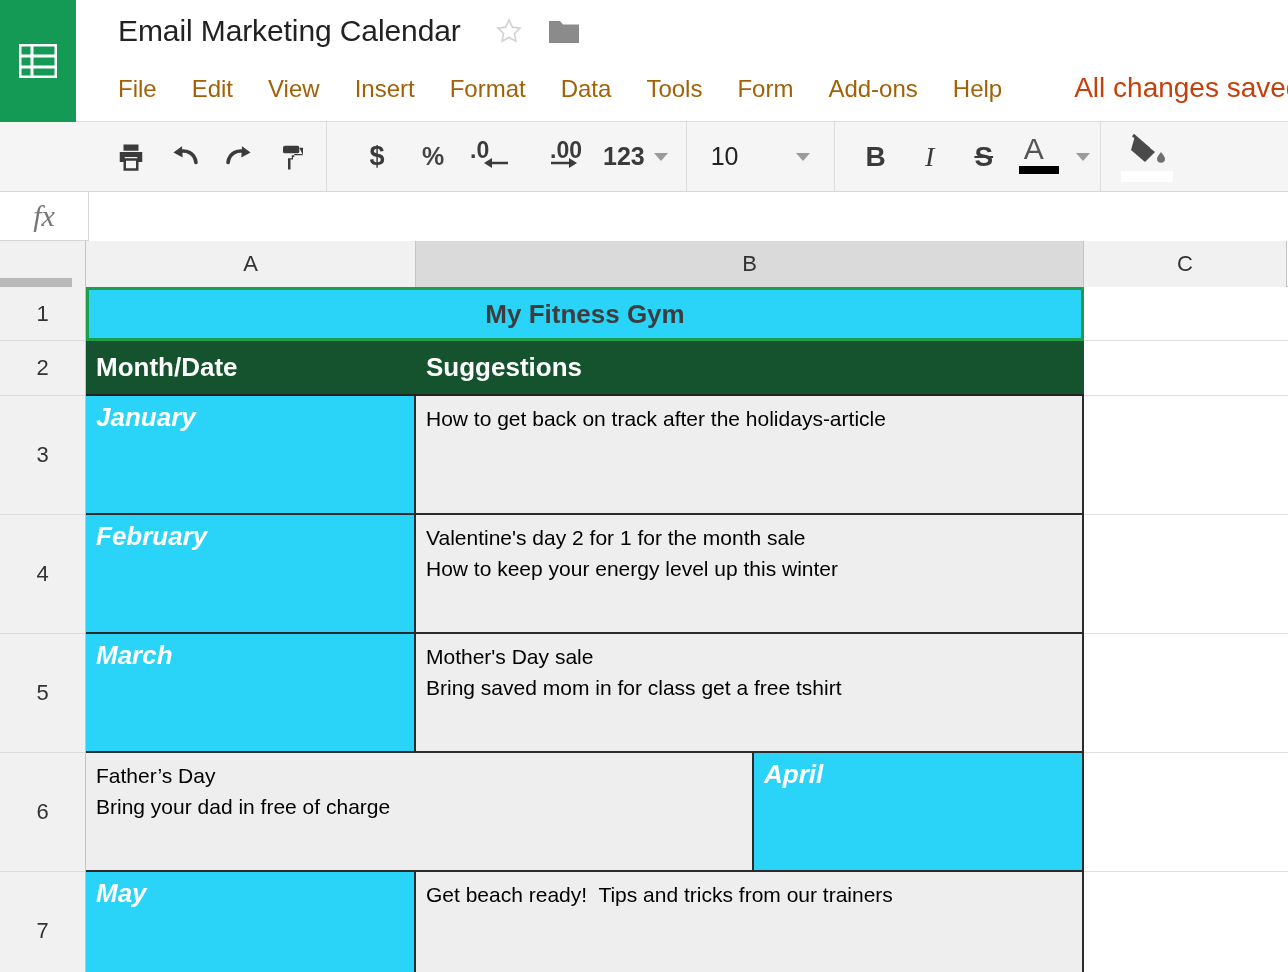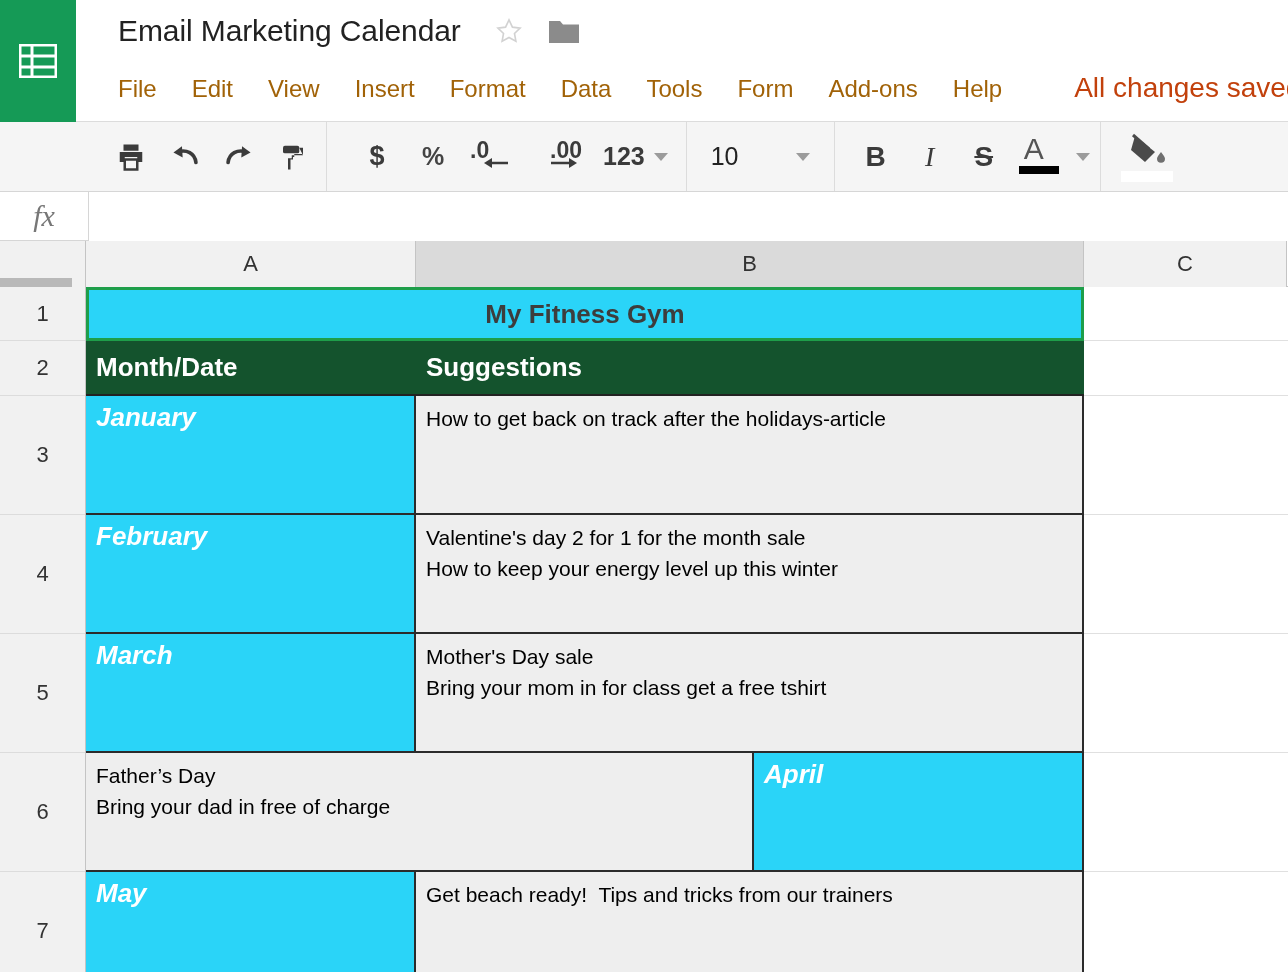--- a/index.html
+++ b/index.html
@@ -423,21 +423,21 @@
 
         <div class="grid-row">
           <div class="cell cell-a rbig">
             <div class="month-cell">
               <div class="txt">March</div>
             </div>
           </div>
           <div class="cell cell-b rbig">
             <div class="sug-cell">
               <div class="line">Mother's Day sale</div>
-              <div class="line">Bring your mom in for class get a free tshirt</div>
+              <div class="line">Bring saved mom in for class get a free tshirt</div>
             </div>
           </div>
           <div class="cell cell-c rbig"></div>
         </div>
 
         <div class="grid-row">
           <div class="cell cell-b rbig">
             <div class="sug-cell">
               <div class="line">Father’s Day</div>
               <div class="line">Bring your dad in free of charge</div>

